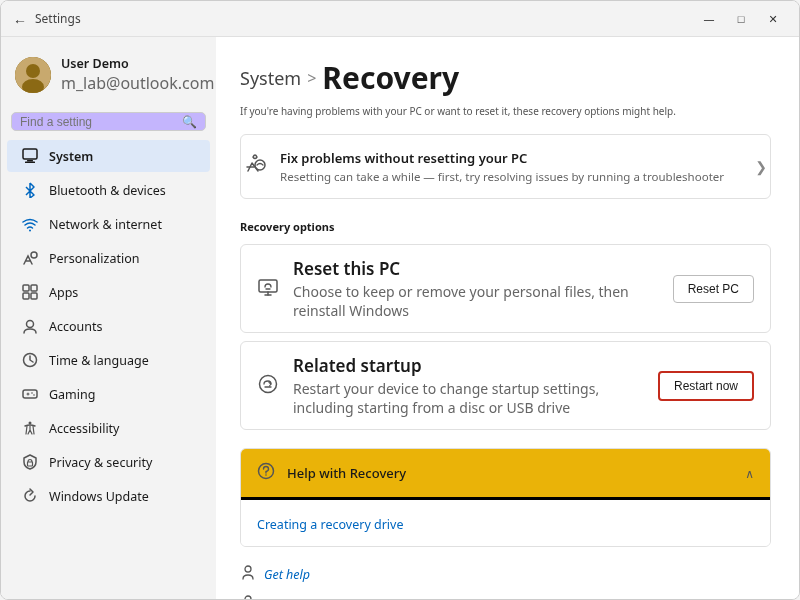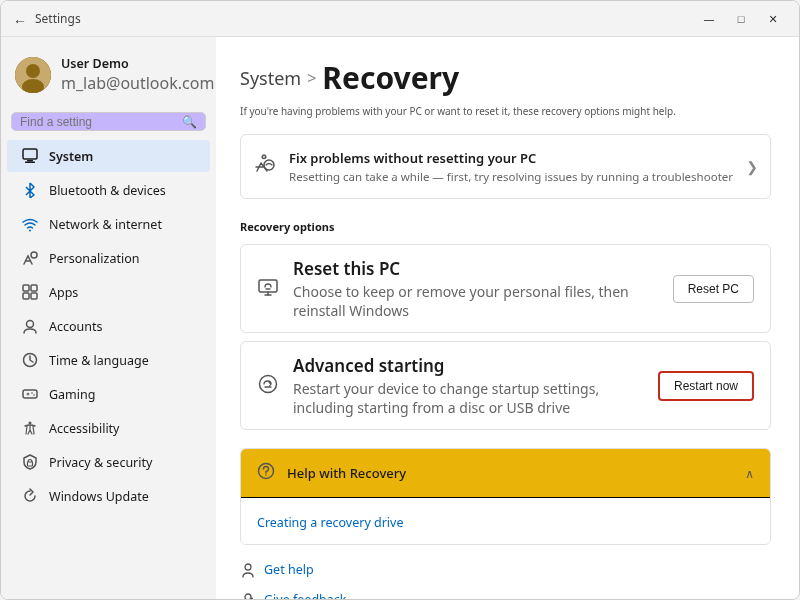--- a/index.html
+++ b/index.html
@@ -183,21 +183,21 @@
       color: #555;
       margin-bottom: 16px;
     }
 
     
     .fix-card {
       display: flex;
       align-items: center;
       border: 1px solid #e0e0e0;
       border-radius: 6px;
-      padding: 14px 12px;
+      padding: 14px 3px;
       margin-bottom: 20px;
       cursor: pointer;
     }
     .fix-card-icon { font-size: 20px; margin-right: 14px; color: #555; flex-shrink: 0; }
     .fix-card-text { flex: 1; }
     .fix-card-title { font-size: 13px; font-weight: 600; color: #1a1a1a; }
     .fix-card-desc { font-size: 11.5px; color: #666; margin-top: 2px; }
     .fix-card-arrow { font-size: 14px; color: #888; }
 
     
@@ -253,43 +253,44 @@
       display: flex;
       align-items: center;
       padding: 12px 16px;
       cursor: pointer;
       background: #eab308;
     }
     .support-header-icon { font-size: 18px; margin-right: 12px; color: #555; }
     .support-header-text { flex: 1; font-size: 13px; font-weight: 500; color: #1a1a1a; }
     .support-chevron { font-size: 12px; color: #555; }
     .support-body {
-      border-top: 1px solid #000000;
+      border-top: 3px solid #000000;
       padding: 12px 16px;
       background: #fff;
     }
     .support-link {
       font-size: 12.5px;
       color: #0067c0;
       cursor: pointer;
       text-decoration: none;
     }
 
     
     .footer-links {
       margin-top: 16px;
       display: flex;
       flex-direction: column;
       gap: 8px;
     }
     .footer-link-item {
       display: flex;
-      align-items: flex-start;
+      align-items: center;
       gap: 8px;
       cursor: pointer;
+      font-style: italic;
     }
     .footer-link-icon { font-size: 16px; color: #555; }
     .footer-link-text { font-size: 12.5px; color: #0067c0; }
   </style>
 </head>
 <body>
 
 <div class="window">
 
   <div class="title-bar">
@@ -484,21 +485,21 @@
       <div class="option-row">
         <span class="option-icon">
           <svg width="22" height="22" viewBox="0 0 22 22">
               <circle cx="11" cy="11" r="8.5" fill="none" stroke="#555" stroke-width="1.5"></circle>
               <path d="M7 11 Q7 8 11 8 A3 3 0 0 1 14 11" fill="none" stroke="#555" stroke-width="1.3" stroke-linecap="round"></path>
               <path d="M14 11 L12 9.5 M14 11 L12.5 13" stroke="#555" stroke-width="1.2" stroke-linecap="round"></path>
               <path d="M8 14 H14" stroke="#555" stroke-width="1.3" stroke-linecap="round"></path>
             </svg>
         </span>
         <div class="option-text">
-          <div class="option-title">Advanced starting</div>
+          <div class="option-title">Related startup</div>
           <div class="option-desc">Restart your device to change startup settings, including starting from a disc or USB drive</div>
         </div>
         <button class="option-btn-restart">Restart now</button>
       </div>
 
       <div class="support-section">
         <div class="support-card">
           <div class="support-header">
             <span class="support-header-icon">
               <svg width="18" height="18" viewBox="0 0 18 18">

